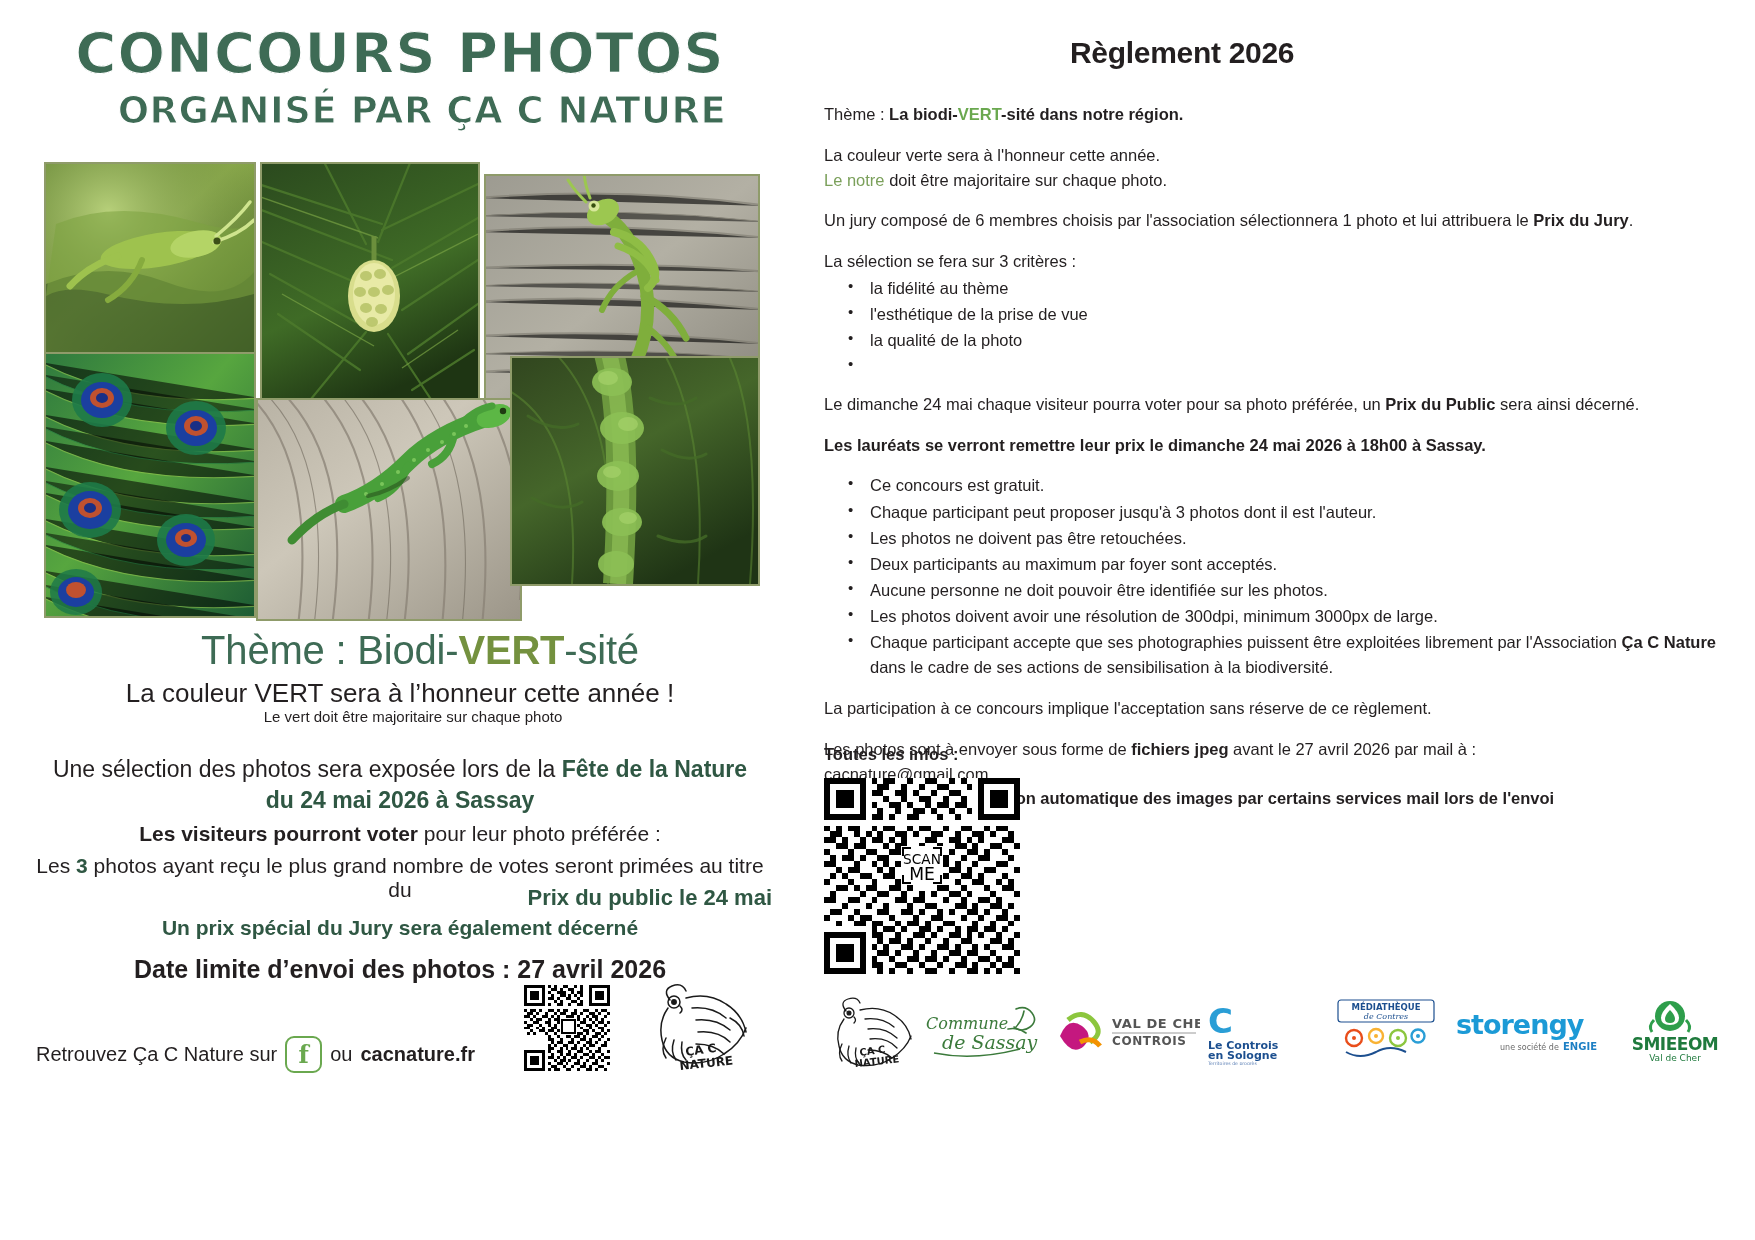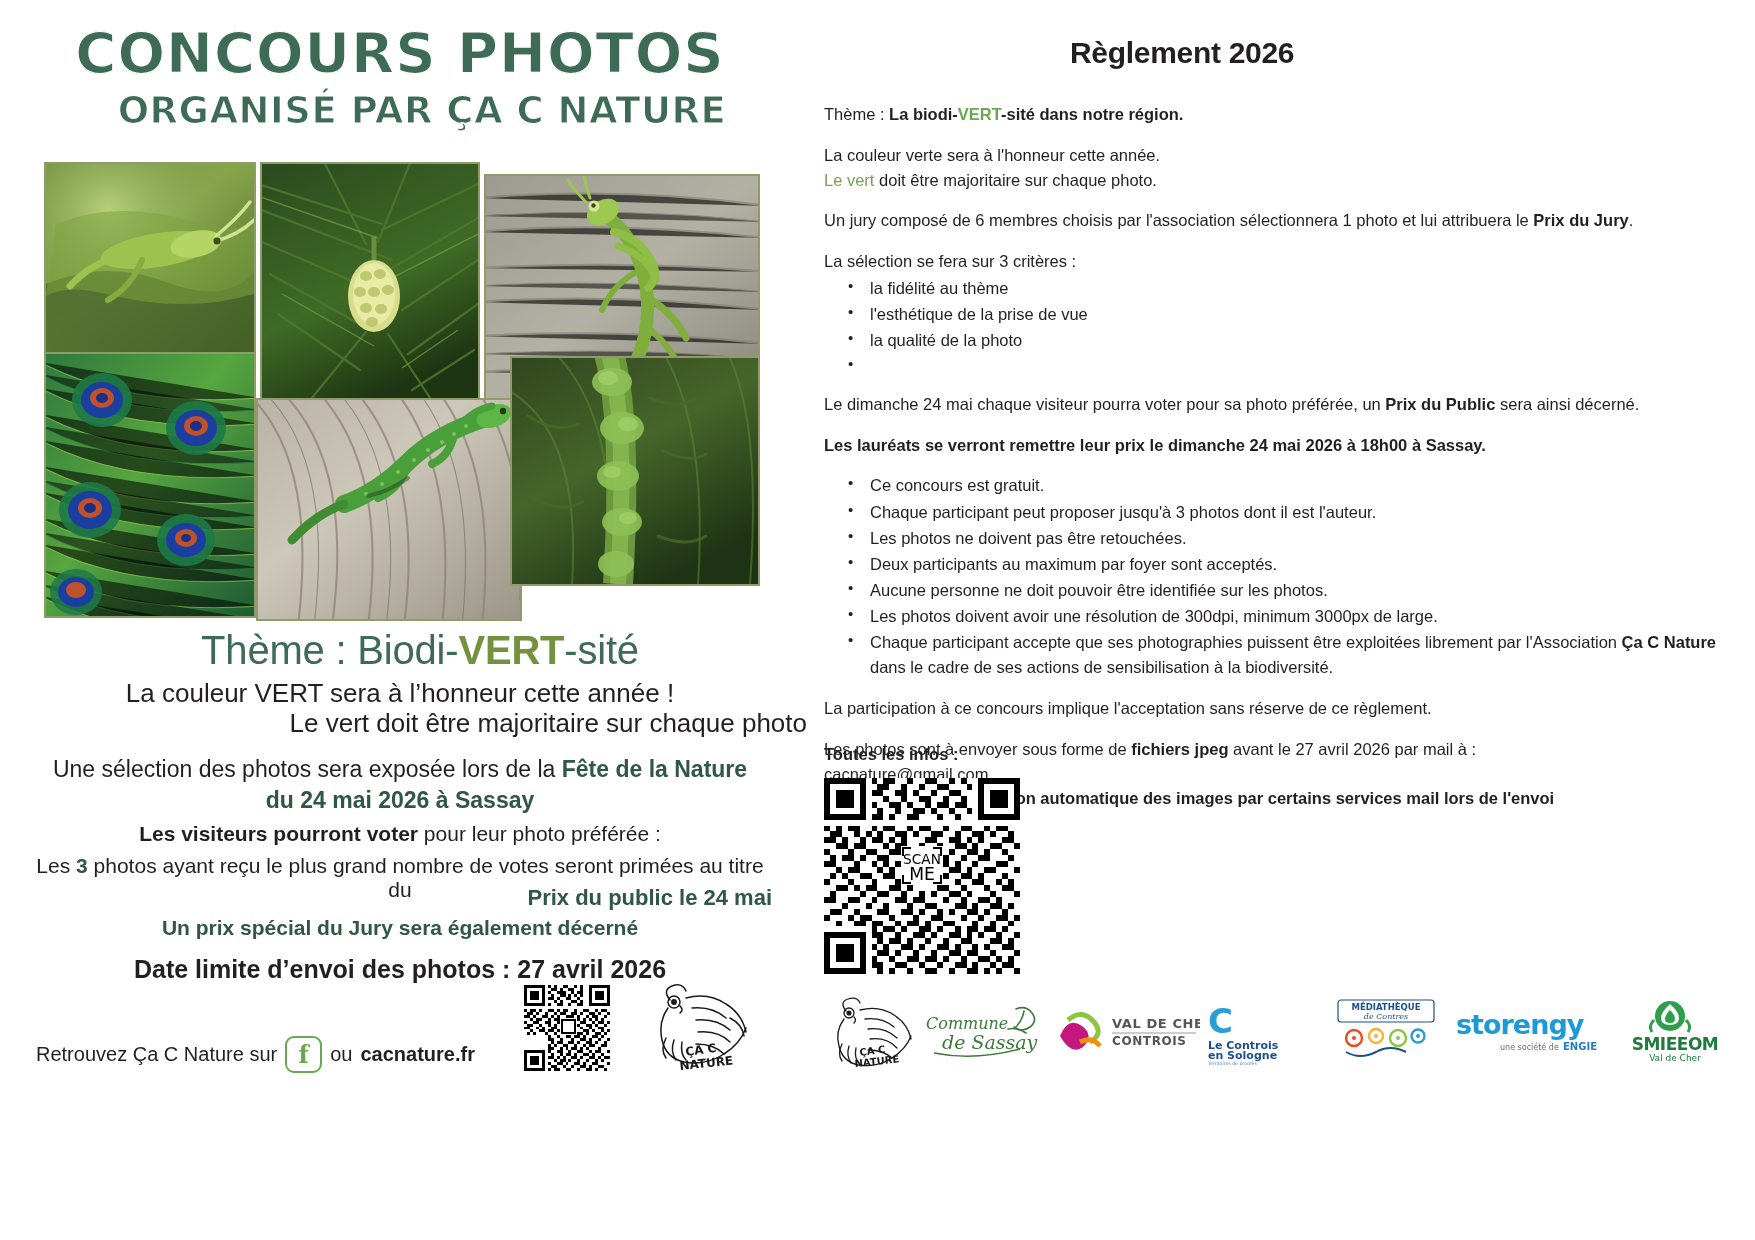--- a/index.html
+++ b/index.html
@@ -65,22 +65,22 @@
   .theme-line{
     position:absolute;left:0;top:628px;width:800px;text-align:center;
     font-size:40px;color:#3e6b55;font-weight:normal;letter-spacing:-0.2px;padding-left:20px;
   }
   .theme-line b{color:#74913f;font-weight:bold;}
   .theme-sub1{
     position:absolute;left:0;top:678px;width:800px;text-align:center;
     font-size:26px;color:#231f20;
   }
   .theme-sub2{
-    position:absolute;left:7px;top:708px;width:800px;text-align:right;
-    font-size:26px;color:#231f20;
+    position:absolute;left:13px;top:708px;width:800px;text-align:center;
+    font-size:15px;color:#231f20;
   }
 
   .expo{
     position:absolute;left:28px;top:754px;width:744px;text-align:center;
     font-size:23px;color:#231f20;line-height:1.35;
   }
   .expo b{color:#2f5743;font-weight:bold;}
 
   .vote1{
     position:absolute;left:28px;top:822px;width:744px;text-align:center;
@@ -732,21 +732,21 @@
     <div class="reg-title">Règlement 2026</div>
 
     <div class="reg-body">
 
       <p>
         <span>Thème : </span><b><span>La biodi-</span><span class="green">VERT</span><span>-sité dans notre région.</span></b>
       </p>
 
       <p>
         <span>La couleur verte sera à l'honneur cette année.</span><br>
-        <span class="greenlight">Le vert</span><span> doit être majoritaire sur chaque photo.</span>
+        <span class="greenlight">Le notre</span><span> doit être majoritaire sur chaque photo.</span>
       </p>
 
       <p>
         <span>Un jury composé de 6 membres choisis par l'association sélectionnera 1 photo et lui attribuera le </span><b>Prix du Jury</b><span>.</span>
       </p>
 
       <p class="tight" style="margin-bottom:2px;">La sélection se fera sur 3 critères :</p>
       <ul class="bul">
         <li>la fidélité au thème</li>
         <li>l'esthétique de la prise de vue</li>

